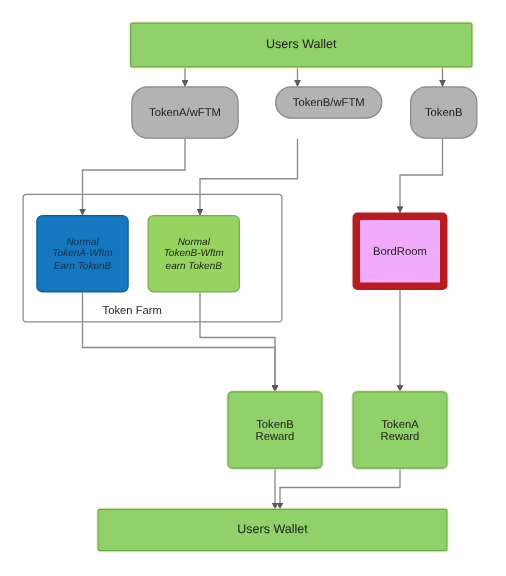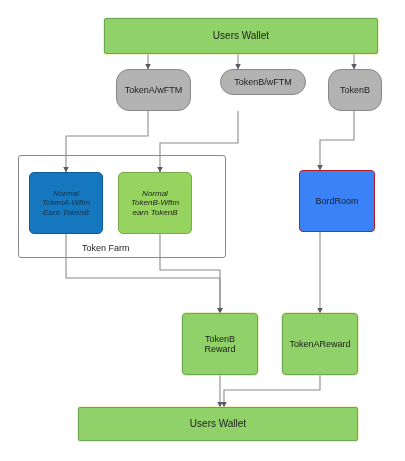--- a/index.html
+++ b/index.html
@@ -72,25 +72,24 @@
   .farm-blue {
     background: #1577bd;
     border: 1px solid #0f5c94;
     color: #17314a;
   }
   .farm-green {
     background: #97d45f;
     border: 1px solid #7aab4a;
   }
   .board {
-    background: #3b82f6;
-    border: 1px solid #b91c1c;
+    background: #f0abfc;
+    border: 6px solid #b91c1c;
     border-radius: 4px;
     font-size: 9px;
-    margin-left: 17px;
   }
   .reward {
     background: #90d169;
     border: 1px solid #6aa84f;
     border-radius: 4px;
     font-size: 9px;
     box-shadow: 0 0 0 1px rgba(220,220,150,0.5);
   }
   .nlabel {
     display: block;
@@ -131,21 +130,21 @@
       <path d="M 220 375 L 220 407"></path>
 
       <path d="M 320 375 L 320 390 L 224 390 L 224 407"></path>
     </g>
   </svg>
 
   <div class="node wallet" style="left:104px; top:18px; width:274px; height:36px;">
     <span class="nlabel">Users Wallet</span>
   </div>
 
-  <div class="node pill" style="left:116px; top:69px; width:75px; height:42px;">
+  <div class="node pill" style="left:105px; top:69px; width:86px; height:42px;">
     <span class="nlabel">TokenA/wFTM</span>
   </div>
 
   <div class="node pill" style="left:196px; top:69px; width:86px; height:26px;margin-left:24px;">
     <span class="nlabel">TokenB/wFTM</span>
   </div>
 
   <div class="node pill" style="left:328px; top:69px; width:54px; height:42px;">
     <span class="nlabel">TokenB</span>
   </div>
@@ -168,21 +167,21 @@
 
   <div class="node board" style="left:282px; top:170px; width:76px; height:62px;">
     <span class="nlabel">BordRoom</span>
   </div>
 
   <div class="node reward" style="left:182px; top:313px; width:76px; height:62px; flex-direction:column;">
     <span class="nlabel">TokenB</span>
     <span class="nlabel">Reward</span>
   </div>
 
-  <div class="node reward" style="left:282px; top:313px; width:76px; height:62px; flex-direction:row;">
+  <div class="node reward" style="left:282px; top:313px; width:76px; height:62px; flex-direction:column;">
     <span class="nlabel">TokenA</span>
     <span class="nlabel">Reward</span>
   </div>
 
   <div class="node wallet" style="left:78px; top:407px; width:280px; height:34px;">
     <span class="nlabel">Users Wallet</span>
   </div>
 
 </div>
 

